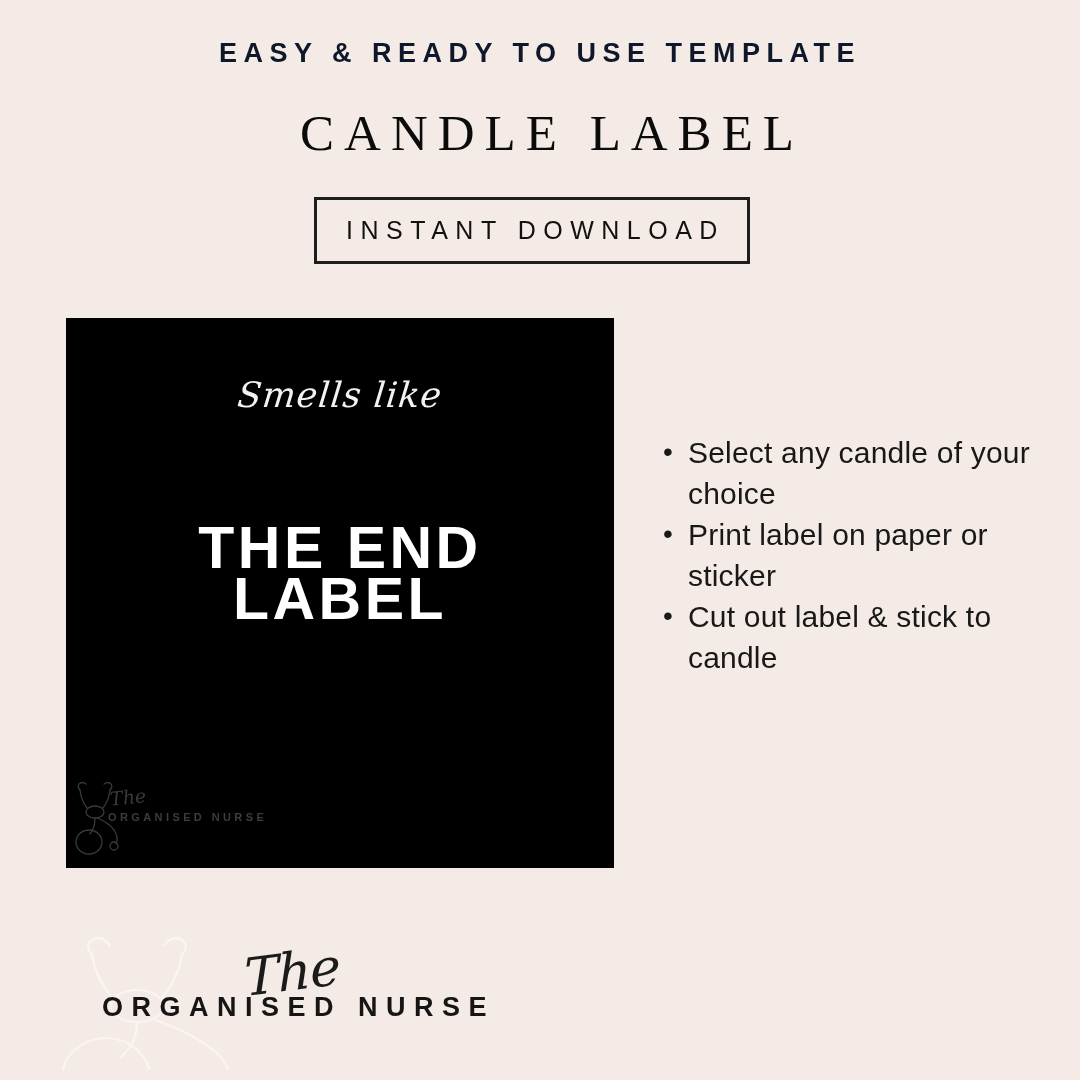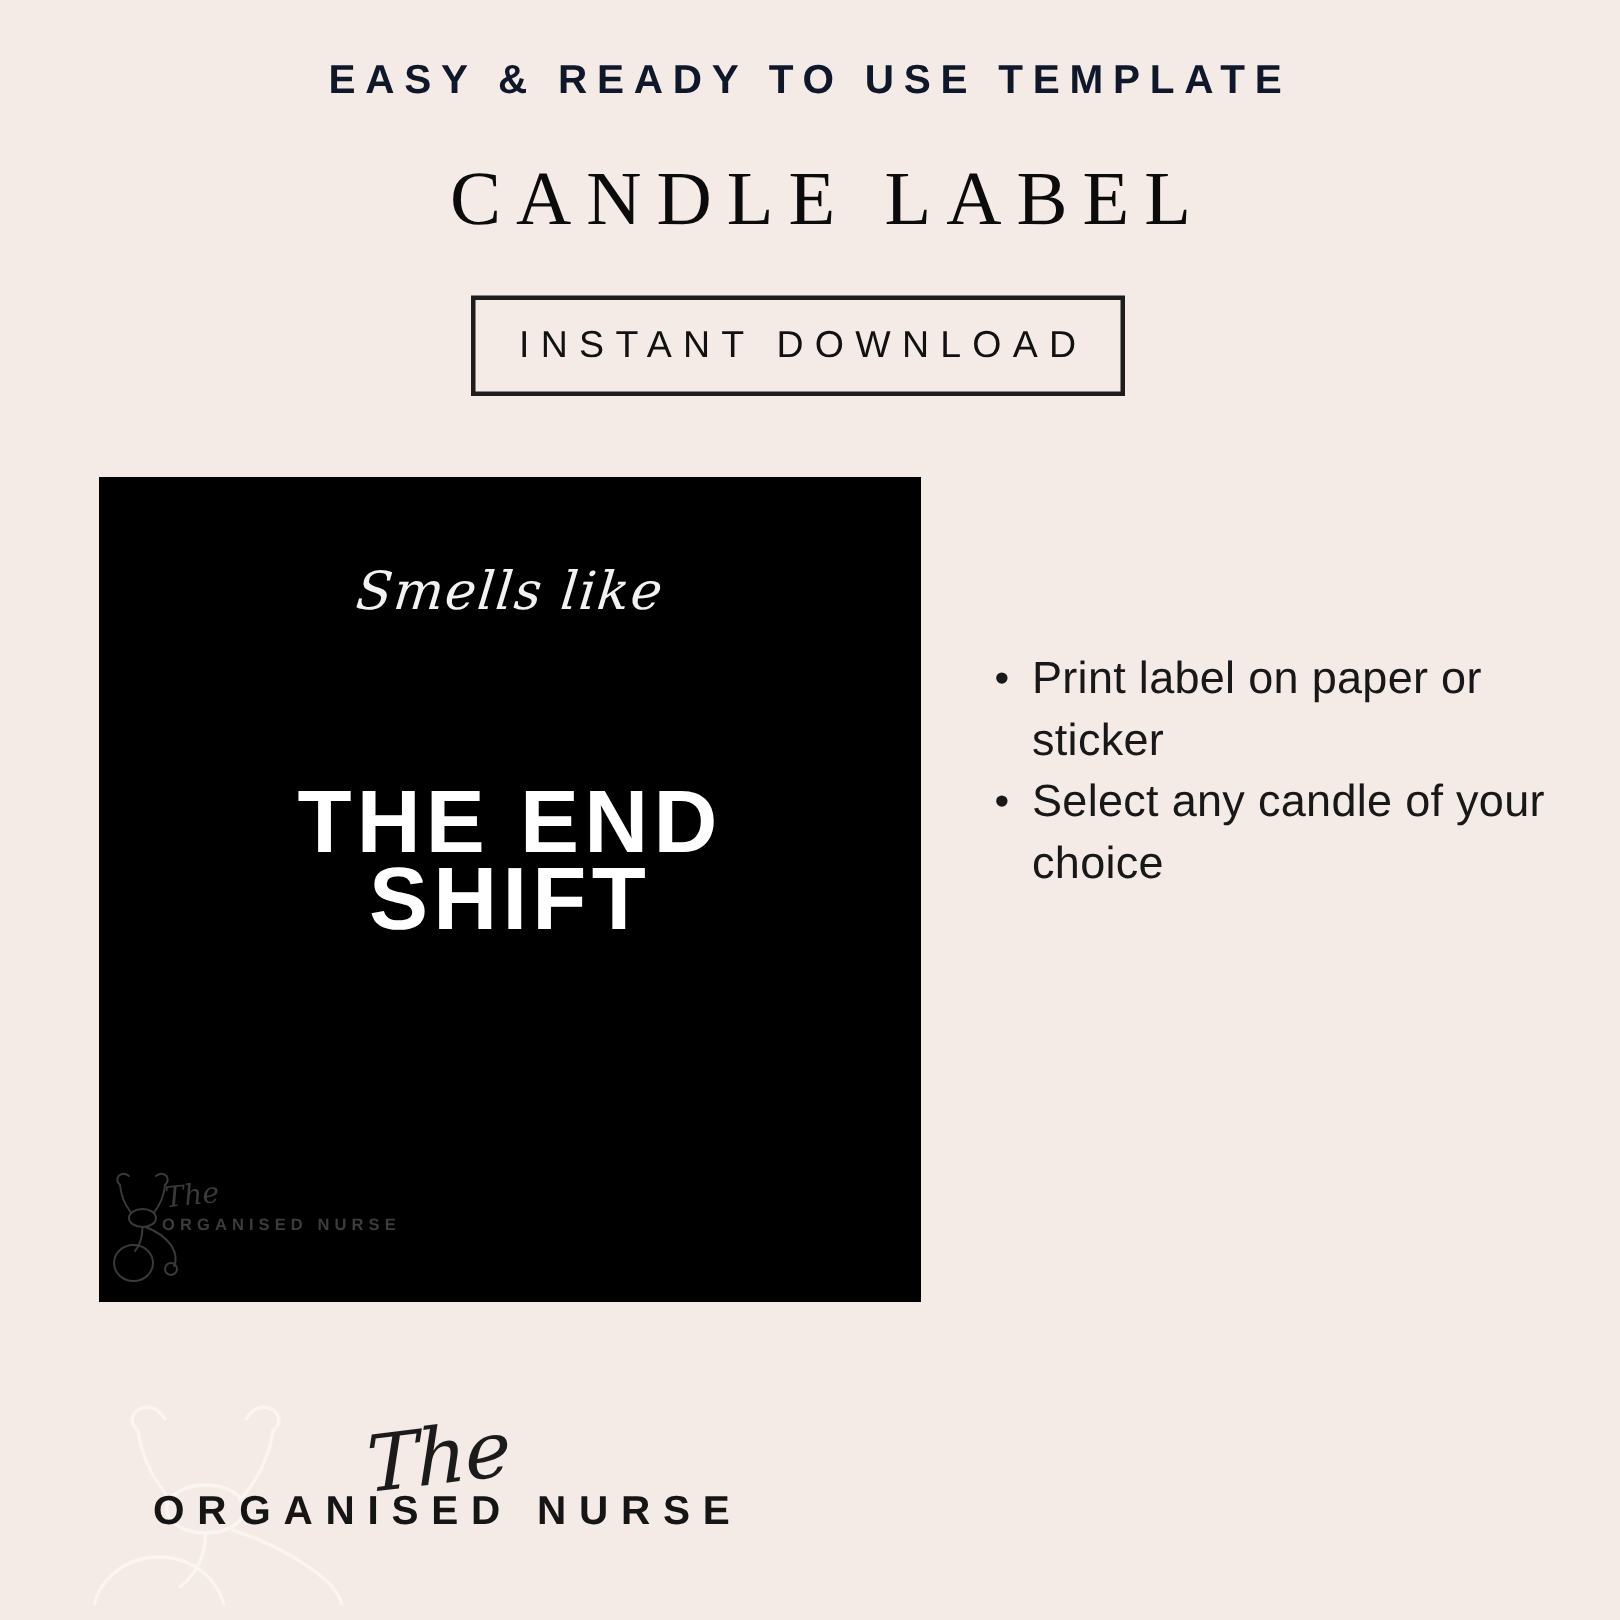--- a/index.html
+++ b/index.html
@@ -239,21 +239,21 @@
   <div class="download-box">
     <span class="download-box-label">INSTANT DOWNLOAD</span>
   </div>
 
   <div class="label-panel">
 
     <div class="label-script">Smells like</div>
 
     <div class="label-headline">
       <span class="hl-line">THE END</span>
-      <span class="hl-line">SHIFT</span>
+      <span class="hl-line">LABEL</span>
     </div>
 
     <div class="label-watermark">
       <svg width="230" height="80" viewBox="0 0 230 80">
         <g fill="none" stroke="#3a3a3a" stroke-width="1.3" stroke-linecap="round">
           <path d="M12 6 Q8 3 5 6 Q3 9 6 12"></path>
           <path d="M30 6 Q34 3 37 6 Q39 9 36 12"></path>
           <path d="M6 12 Q7 22 13 30"></path>
           <path d="M36 12 Q35 22 29 30"></path>
           <ellipse cx="21" cy="34" rx="9" ry="6"></ellipse>
@@ -263,22 +263,23 @@
           <circle cx="40" cy="68" r="4"></circle>
         </g>
       </svg>
       <span class="wm-script">The</span>
       <span class="wm-text">ORGANISED NURSE</span>
     </div>
   </div>
 
   <div class="instructions">
     <ul class="instructions-list">
+      <li>Select any candle of your choice</li>
       <li>Print label on paper or sticker</li>
-      <li>Select any candle of your choice</li>
+      <li>Cut out label &amp; stick to candle</li>
     </ul>
   </div>
 
   <div class="footer-logo">
     <svg class="footer-logo-mark" width="250" height="150" viewBox="0 0 250 150">
       <g fill="none" stroke="#fbf5f1" stroke-width="2.2" stroke-linecap="round">
         <path d="M88 26 Q80 14 70 20 Q62 26 70 34"></path>
         <path d="M142 26 Q150 14 160 20 Q168 26 160 34"></path>
         <path d="M70 34 Q74 60 92 80"></path>
         <path d="M160 34 Q156 60 138 80"></path>

